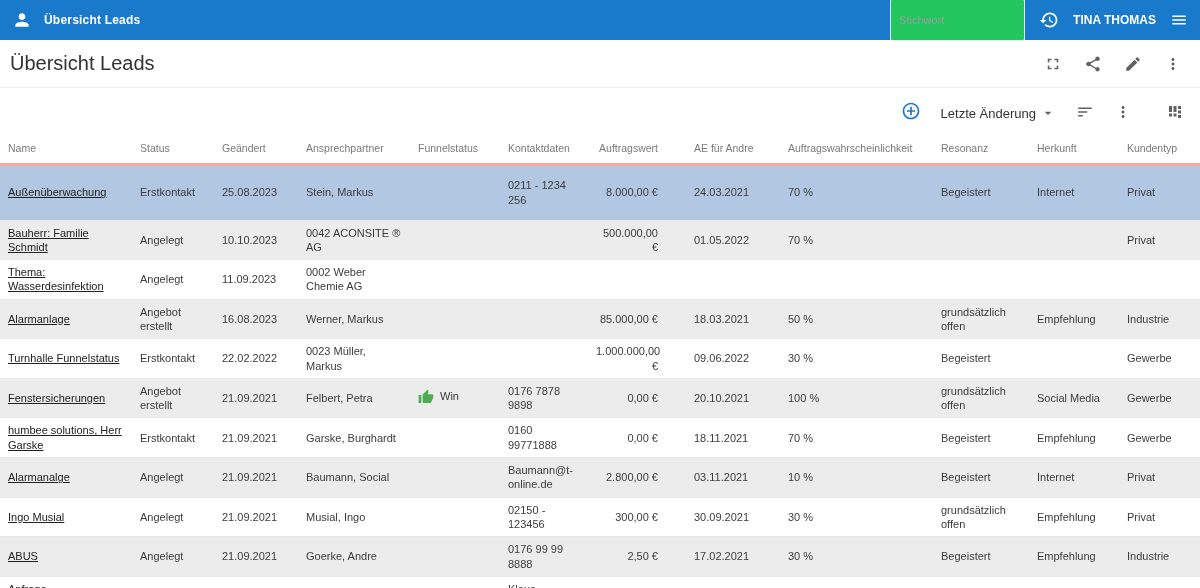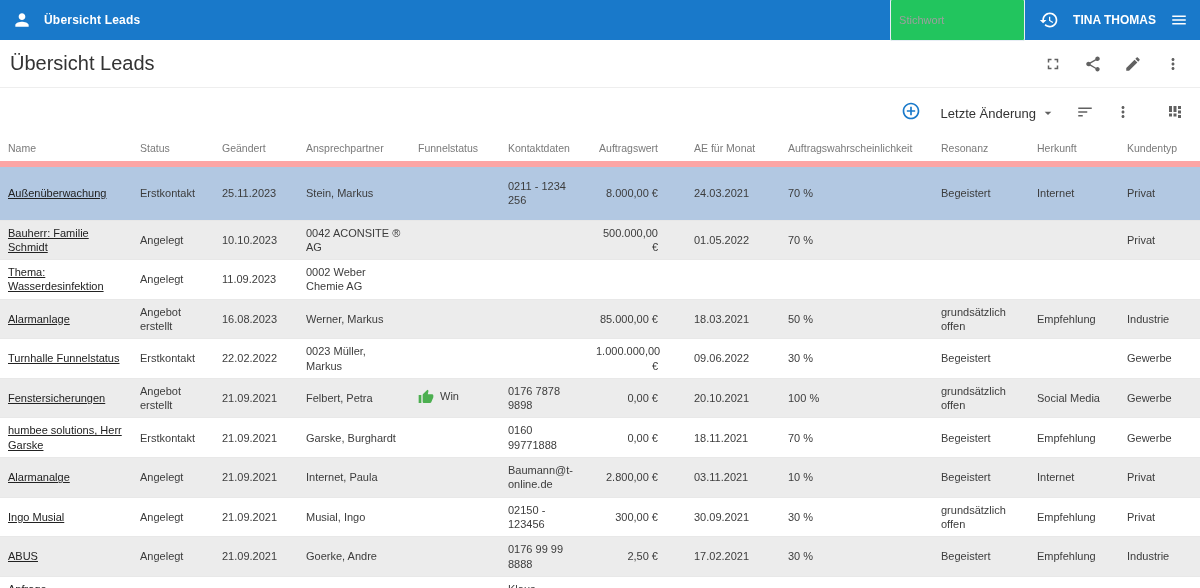--- a/index.html
+++ b/index.html
@@ -49,21 +49,21 @@
   .plus-icon { color: var(--topbar-blue, #1979ca); }
   .sort-select { display: flex; align-items: center; gap: 4px; font-size: 13px; color: #333; cursor: pointer; }
   .caret { color: #616161; display: flex; }
   .grid-icon { margin-left: 14px; }
 
   
   table.leads { width: 1200px; border-collapse: collapse; table-layout: fixed; }
   th, td { text-align: left; vertical-align: middle; padding: 5px 8px; }
   th {
     font-size: 10.5px; font-weight: 400; color: #7a7a7a;
-    white-space: nowrap; height: 30px; border-bottom: 6px solid #fca5a5;
+    white-space: nowrap; height: 30px; border-bottom: 3px solid #fca5a5;
     cursor: pointer; overflow: visible;
   }
   td { font-size: 11px; color: #3c3c3c; line-height: 1.3; border-bottom: 1px solid #e8e8e8; }
   tr.odd  { background: #fff; }
   tr.even { background: var(--stripe-gray, #ececec); }
   tr.selected { background: var(--selected-row, #b2c8e2); }
   tr.selected td { height: 56px; }
   tr { cursor: pointer; }
   .name-link { color: #222; text-decoration: underline; cursor: pointer; margin-top: 17px; }
   .col-auftragswert { text-align: right; }
@@ -177,32 +177,32 @@
   </colgroup>
   <thead>
       <tr id="header-row">
         <th class="col-name">Name</th>
         <th class="col-status">Status</th>
         <th class="col-geaendert">Geändert</th>
         <th class="col-ansprechpartner">Ansprechpartner</th>
         <th class="col-funnelstatus">Funnelstatus</th>
         <th class="col-kontaktdaten">Kontaktdaten</th>
         <th class="col-auftragswert">Auftragswert</th>
-        <th class="col-ae_fuer_monat">AE für Monat</th>
+        <th class="col-ae_fuer_monat">AE für Andre</th>
         <th class="col-auftragswahrscheinlichkeit">Auftragswahrscheinlichkeit</th>
         <th class="col-resonanz">Resonanz</th>
         <th class="col-herkunft">Herkunft</th>
         <th class="col-kundentyp">Kundentyp</th>
       </tr>
     </thead>
   <tbody id="table-body">
       <tr class="selected">
         <td class="col-name"><span class="name-link">Außenüberwachung</span></td>
         <td class="col-status">Erstkontakt</td>
-        <td class="col-geaendert">25.11.2023</td>
+        <td class="col-geaendert">25.08.2023</td>
         <td class="col-ansprechpartner">Stein, Markus</td>
         <td class="col-funnelstatus"></td>
         <td class="col-kontaktdaten">0211 - 1234 256</td>
         <td class="col-auftragswert">8.000,00 €</td>
         <td class="col-ae_fuer_monat">24.03.2021</td>
         <td class="col-auftragswahrscheinlichkeit">70 %</td>
         <td class="col-resonanz">Begeistert</td>
         <td class="col-herkunft">Internet</td>
         <td class="col-kundentyp">Privat</td>
       </tr>
@@ -294,21 +294,21 @@
         <td class="col-ae_fuer_monat">18.11.2021</td>
         <td class="col-auftragswahrscheinlichkeit">70 %</td>
         <td class="col-resonanz">Begeistert</td>
         <td class="col-herkunft">Empfehlung</td>
         <td class="col-kundentyp">Gewerbe</td>
       </tr>
       <tr class="even">
         <td class="col-name"><span class="name-link">Alarmanalge</span></td>
         <td class="col-status">Angelegt</td>
         <td class="col-geaendert">21.09.2021</td>
-        <td class="col-ansprechpartner">Internet, Paula</td>
+        <td class="col-ansprechpartner">Baumann, Social</td>
         <td class="col-funnelstatus"></td>
         <td class="col-kontaktdaten">Baumann@t-online.de</td>
         <td class="col-auftragswert">2.800,00 €</td>
         <td class="col-ae_fuer_monat">03.11.2021</td>
         <td class="col-auftragswahrscheinlichkeit">10 %</td>
         <td class="col-resonanz">Begeistert</td>
         <td class="col-herkunft">Internet</td>
         <td class="col-kundentyp">Privat</td>
       </tr>
       <tr class="odd">

